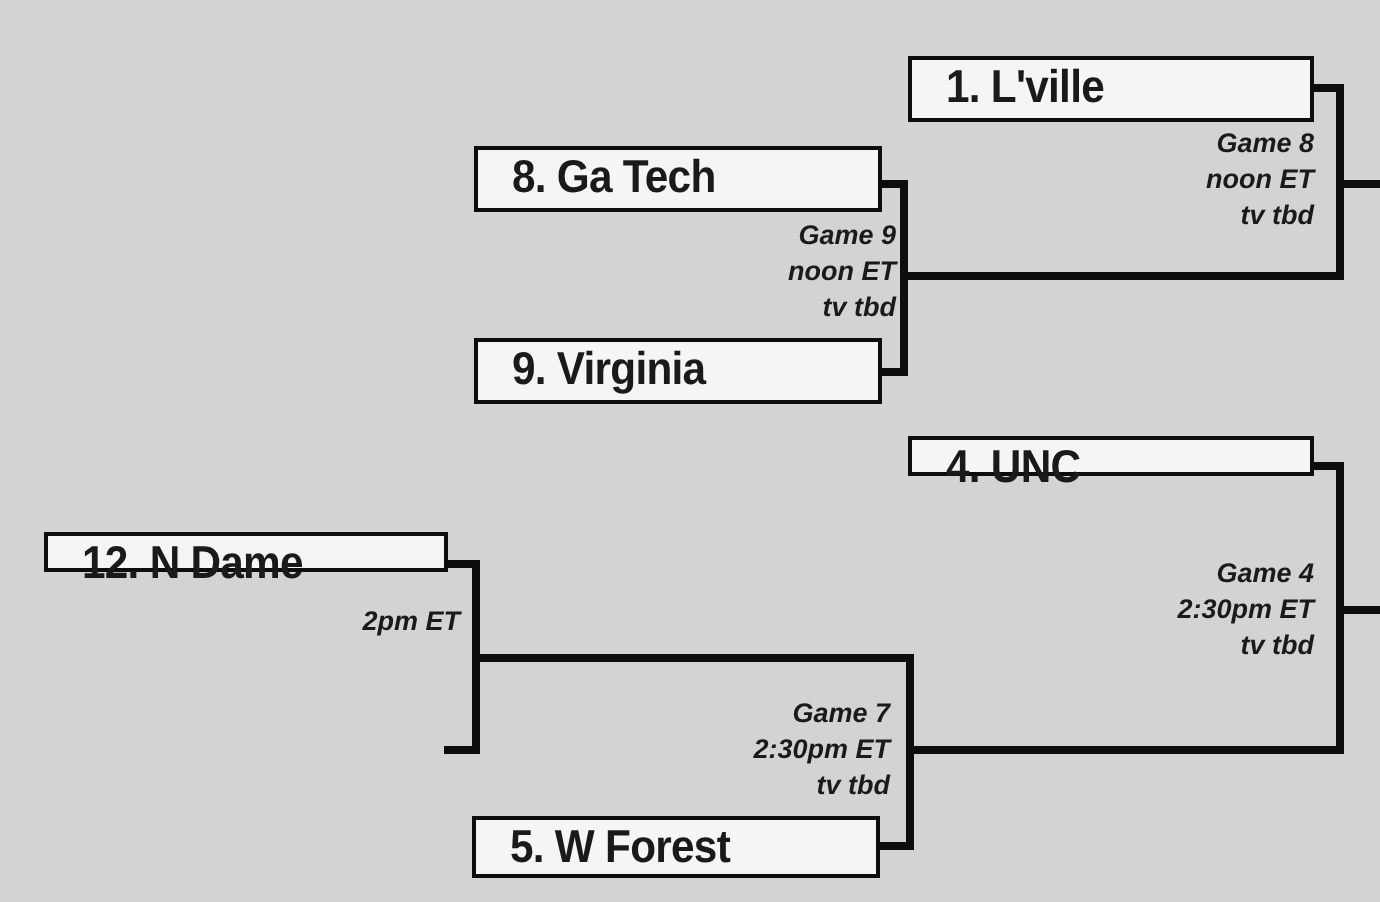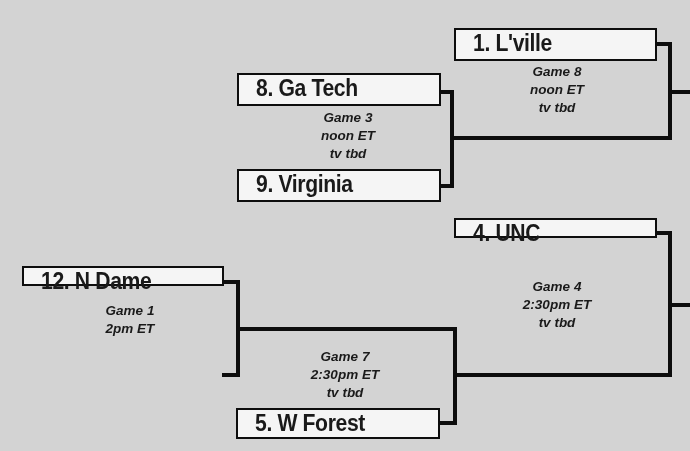--- a/index.html
+++ b/index.html
@@ -26,21 +26,21 @@
     white-space:nowrap;
     transform:scaleX(0.92);
     transform-origin:left center;
   }
   .line{
     position:absolute;
     background:var(--line,#0d0d0d);
   }
   .game-info{
     position:absolute;
-    text-align:center;
+    text-align:right;
     font-weight:bold;
     font-style:italic;
     font-size:13.5px;
     line-height:18px;
     color:var(--text,#1a1a1a);
     white-space:nowrap;
   }
 </style>
 </head>
 <body>
@@ -72,27 +72,26 @@
     <span class="team-label">5. W Forest</span>
   </div>
 
   <div class="game-info" style="left:457px;top:63px;width:200px">
     <div>Game 8</div>
     <div>noon ET</div>
     <div>tv tbd</div>
   </div>
 
   <div class="game-info" style="left:248px;top:109px;width:200px">
-    <div>Game 3</div>
+    <div>Game 9</div>
     <div>noon ET</div>
     <div>tv tbd</div>
   </div>
 
   <div class="game-info" style="left:30px;top:302px;width:200px">
-    <div>Game 1</div>
     <div>2pm ET</div>
   </div>
 
   <div class="game-info" style="left:457px;top:278px;width:200px">
     <div>Game 4</div>
     <div>2:30pm ET</div>
     <div>tv tbd</div>
   </div>
 
   <div class="game-info" style="left:245px;top:348px;width:200px">

